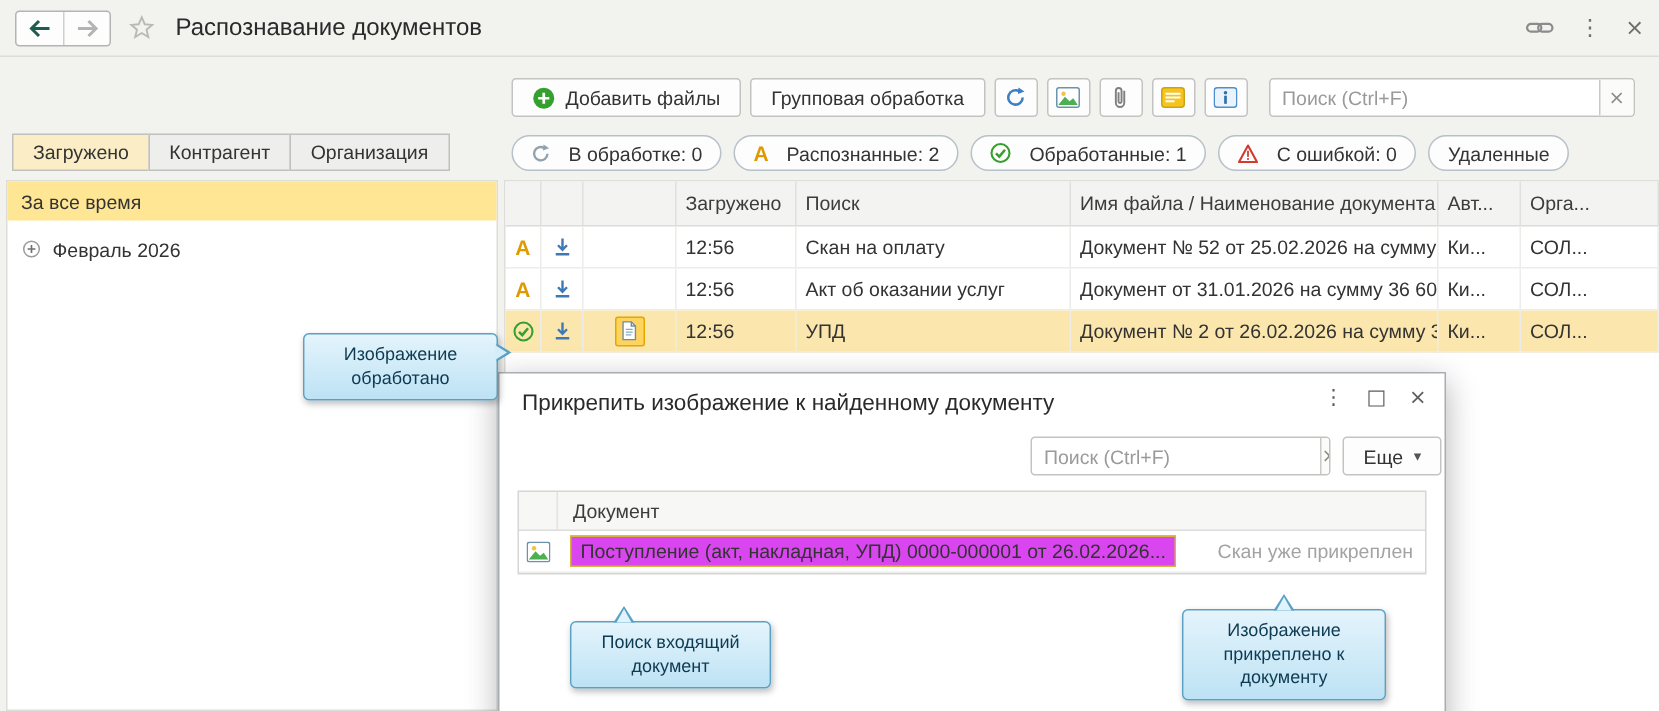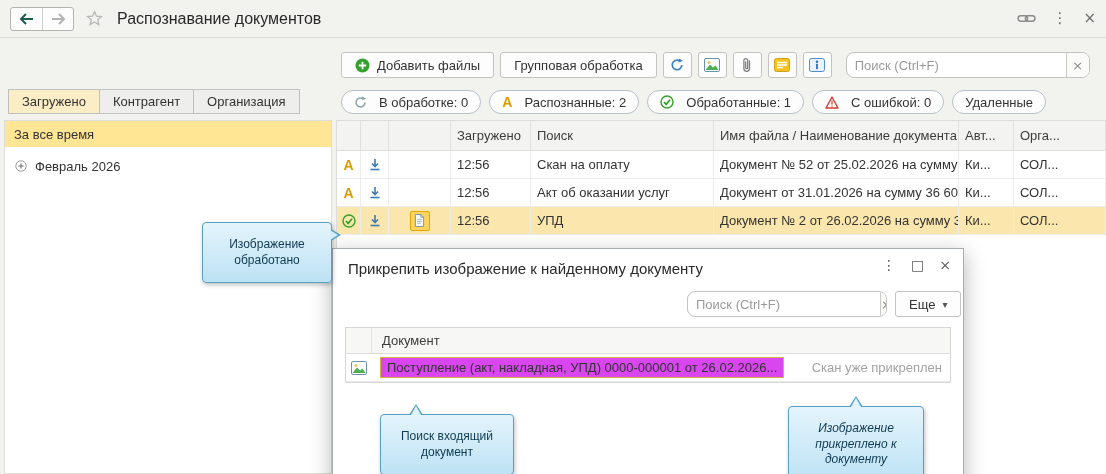--- a/index.html
+++ b/index.html
@@ -18,21 +18,21 @@
   .hdr-right { margin-left:auto; display:flex; align-items:center; gap:16px; color:#6e6e6e; }
   .hdr-right .glyph { font-size:15px; line-height:1; cursor:pointer; }
   .x-glyph { font-size:17px; }
 
   
   .balance { position:absolute; top:56px; left:12px; display:flex; align-items:center; gap:9px; }
   .balance a { color:#0a8a34; text-decoration:underline; font-size:13px; }
   .toolbar { position:absolute; top:52px; left:341px; display:flex; align-items:center; gap:6px; }
   .btn { height:26px; border:1px solid #c3c3c1; background:#fdfdfd; border-radius:3px; display:inline-flex; align-items:center; gap:7px; padding:0 13px; font-size:13px; color:#333; cursor:pointer; white-space:nowrap; }
   .ibtn { width:29px; height:26px; border:1px solid #c3c3c1; background:#fdfdfd; border-radius:3px; display:inline-flex; align-items:center; justify-content:center; cursor:pointer; }
-  .search { display:flex; height:26px; border:1px solid #c3c3c1; background:#fff; border-radius:8px; width:244px; margin-left:8px; overflow:hidden; }
+  .search { display:flex; height:26px; border:1px solid #c3c3c1; background:#fff; border-radius:3px; width:244px; margin-left:8px; overflow:hidden; }
   .search input { flex:1; border:none; outline:none; padding:0 8px; font-size:13px; font-family:inherit; color:#333; background:transparent; }
   .search input::placeholder { color:#9a9a9a; }
   .search .clr { width:23px; border-left:1px solid #c9c9c7; display:flex; align-items:center; justify-content:center; color:#8a8a8a; font-size:13px; cursor:pointer; background:#fbfbf9; }
 
   
   .tabs { position:absolute; top:89px; left:8px; display:flex; }
   .tab { height:25px; border:1px solid #c0c0be; background:#eeeeec; padding:0 13px; display:flex; align-items:center; font-size:13px; cursor:pointer; margin-right:-1px; color:#333; }
   .tab.active { background:#fbeec6; }
   .filters { position:absolute; top:90px; left:341px; display:flex; gap:8px; }
   .pill { height:24px; border:1px solid #b7c1c8; border-radius:12px; background:#fdfdfd; padding:0 12px; display:inline-flex; align-items:center; gap:12px; font-size:13px; color:#333; cursor:pointer; white-space:nowrap; }
@@ -47,21 +47,21 @@
   .trow { display:grid; grid-template-columns:24px 28px 62px 80px 183px 245px 55px 1fr; height:28px; border-bottom:1px solid #ececea; align-items:stretch; }
   .thead { height:30px; background:#f3f3f1; border-bottom:1px solid #dddddb; }
   .cell { display:flex; align-items:center; padding:0 6px; overflow:hidden; white-space:nowrap; border-right:1px solid #ececea; font-size:13px; }
   .thead .cell { border-right:1px solid #e0e0de; color:#3c3c3c; }
   .cell.ic { justify-content:center; padding:0; }
   .trow.sel { background:#fbe7ad; }
   .att-box { width:20px; height:20px; background:#ffd45e; border:1px solid #e0a800; border-radius:2px; display:flex; align-items:center; justify-content:center; }
   .a-ico { font-weight:700; color:#df9a00; font-size:14px; line-height:1; }
 
   
-  .callout { position:absolute; background:linear-gradient(180deg,#e4f4fc,#bde2f4); border:1px solid #58a0c4; border-radius:4px; box-shadow:1px 2px 4px rgba(0,0,0,.25); font-size:12px; color:#0e3a52; text-align:center; padding:14px 8px; z-index:10; line-height:1.3; }
+  .callout { position:absolute; background:linear-gradient(180deg,#e4f4fc,#bde2f4); border:1px solid #58a0c4; border-radius:4px; box-shadow:1px 2px 4px rgba(0,0,0,.25); font-size:12px; color:#0e3a52; text-align:center; padding:6px 8px; z-index:10; line-height:1.3; }
   .arr-right { position:absolute; width:0; height:0; border-top:6px solid transparent; border-bottom:6px solid transparent; border-left:10px solid #58a0c4; right:-10px; top:6px; }
   .arr-right::after { content:""; position:absolute; left:-11px; top:-5px; border-top:5px solid transparent; border-bottom:5px solid transparent; border-left:8px solid #d4edf9; }
   .arr-up { position:absolute; width:0; height:0; border-left:7px solid transparent; border-right:7px solid transparent; border-bottom:11px solid #58a0c4; top:-11px; }
   .arr-up::after { content:""; position:absolute; left:-5px; top:2px; border-left:5px solid transparent; border-right:5px solid transparent; border-bottom:9px solid #e0f2fb; }
 
   
   .dlg { position:absolute; left:332px; top:248px; width:632px; height:240px; background:#fff; border:1px solid #a7adb3; box-shadow:0 6px 20px rgba(0,0,0,.3); z-index:5; }
   .dlg-title { position:absolute; top:11px; left:15px; font-size:15px; font-weight:500; color:#2a2a2a; white-space:nowrap; }
   .dlg-ctrls { position:absolute; top:9px; right:12px; display:flex; align-items:center; gap:15px; color:#5d5d5d; }
   .dlg-ctrls .glyph { font-size:14px; cursor:pointer; line-height:1; }
@@ -337,18 +337,18 @@
         <div class="doc-status">Скан уже прикреплен</div>
       </div>
     </div>
   </div>
 
   <div class="callout" style="left:380px; top:414px; width:134px;">
     <div class="arr-up" style="left:28px;"></div>
     <span>Поиск входящий документ</span>
   </div>
 
-  <div class="callout" style="left:788px; top:406px; width:136px;font-style:italic;">
+  <div class="callout" style="left:788px; top:406px; width:136px;">
     <div class="arr-up" style="left:60px;"></div>
     <span>Изображение прикреплено к документу</span>
   </div>
 
 </div>
 
 </body></html>

